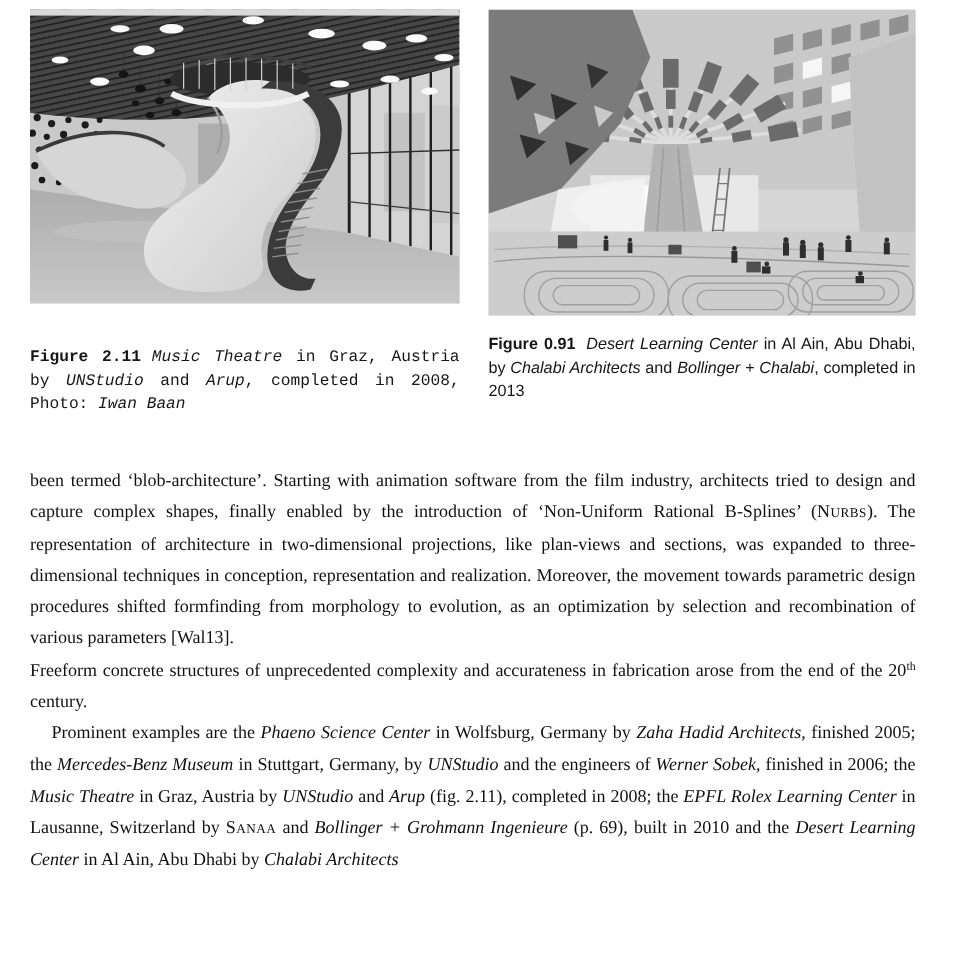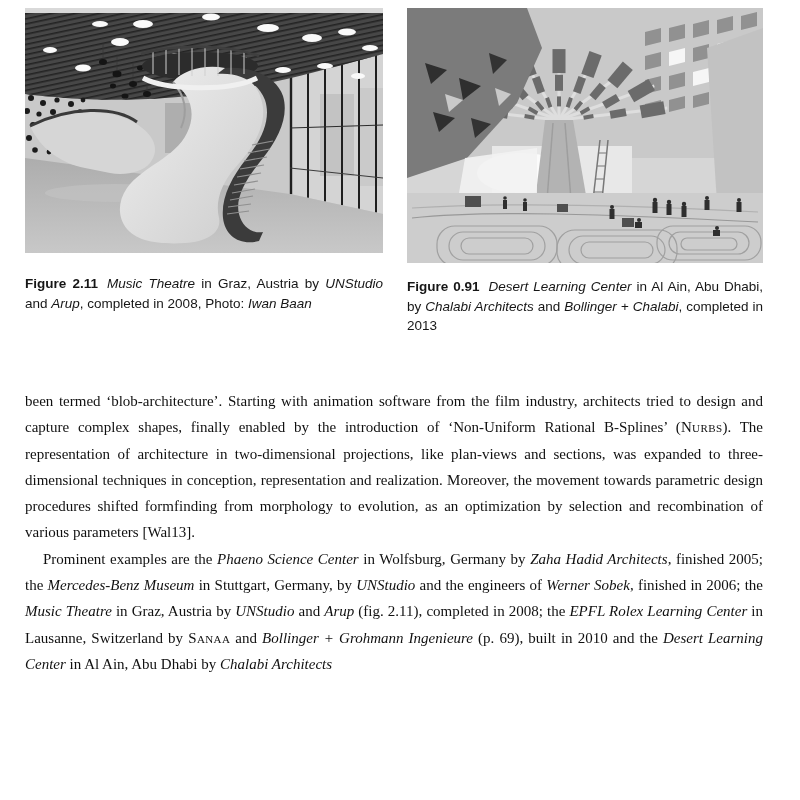--- a/index.html
+++ b/index.html
@@ -7,21 +7,21 @@
   .page{position:relative;width:800px;height:800px;background:#fff;color:#1b1b1b;}
 
   .figure-row{position:absolute;left:25px;top:8px;width:738px;display:flex;gap:24px;align-items:flex-start;}
   figure{margin:0;padding:0;}
   .fig-left{width:358px;}
   .fig-right{width:356px;}
   .photo{width:100%;overflow:hidden;background:#d8d8d8;}
   .photo svg{display:block;}
   .photo-left{height:245px;}
   .photo-right{height:255px;}
-  .fig-left .caption{margin-top:21px;}
+  .fig-left .caption{margin-top:36px;font-family:Liberation Mono, monospace;}
   .fig-right .caption{margin-top:14px;}
   .caption{font-family:"Liberation Sans",sans-serif;font-size:13.5px;line-height:19.5px;
            text-align:justify;color:#161616;}
   .fig-label{font-weight:bold;margin-right:9px;}
   .it{font-style:italic;}
   .sc{font-variant:small-caps;letter-spacing:0.4px;}
 
   .body-text{position:absolute;left:25px;top:388px;width:738px;
              font-family:"Liberation Serif",serif;font-size:15px;line-height:26.3px;
              text-align:justify;color:#101010;}
@@ -324,16 +324,17 @@
           </g>
         </svg>
       </div>
       <figcaption class="caption"><span class="fig-label">Figure 0.91</span><span class="it">Desert Learning Center</span><span> in Al Ain, Abu Dhabi, by </span><span class="it">Chalabi Architects</span><span> and </span><span class="it">Bollinger + Chalabi</span><span>, completed in 2013</span></figcaption>
     </figure>
 
   </div>
 
   <div class="body-text">
     <p><span>been termed ‘blob-architecture’. Starting with animation software from the film industry, architects tried to design and capture complex shapes, finally enabled by the introduction of ‘Non-Uniform Rational B-Splines’ (</span><span class="sc">Nurbs</span><span>). The representation of architecture in two-dimensional projections, like plan-views and sections, was expanded to three-dimensional techniques in conception, representation and realization. Moreover, the movement towards parametric design procedures shifted formfinding from morphology to evolution, as an optimization by selection and recombination of various parameters [Wal13].</span></p>
+    <p><span>Freeform concrete structures of unprecedented complexity and accurateness in fabrication arose from the end of the 20</span><sup>th</sup><span> century.</span></p>
     <p class="indent"><span>Prominent examples are the </span><span class="it">Phaeno Science Center</span><span> in Wolfsburg, Germany by </span><span class="it">Zaha Hadid Architects</span><span>, finished 2005; the </span><span class="it">Mercedes-Benz Museum</span><span> in Stuttgart, Germany, by </span><span class="it">UNStudio</span><span> and the engineers of </span><span class="it">Werner Sobek</span><span>, finished in 2006; the </span><span class="it">Music Theatre</span><span> in Graz, Austria by </span><span class="it">UNStudio</span><span> and </span><span class="it">Arup</span><span> (fig. 2.11), completed in 2008; the </span><span class="it">EPFL Rolex Learning Center</span><span> in Lausanne, Switzerland by </span><span class="sc">Sanaa</span><span> and </span><span class="it">Bollinger + Grohmann Ingenieure</span><span> (p. 69), built in 2010 and the </span><span class="it">Desert Learning Center</span><span> in Al Ain, Abu Dhabi by </span><span class="it">Chalabi Architects</span></p>
   </div>
 
 </div>
 
 </body></html>

